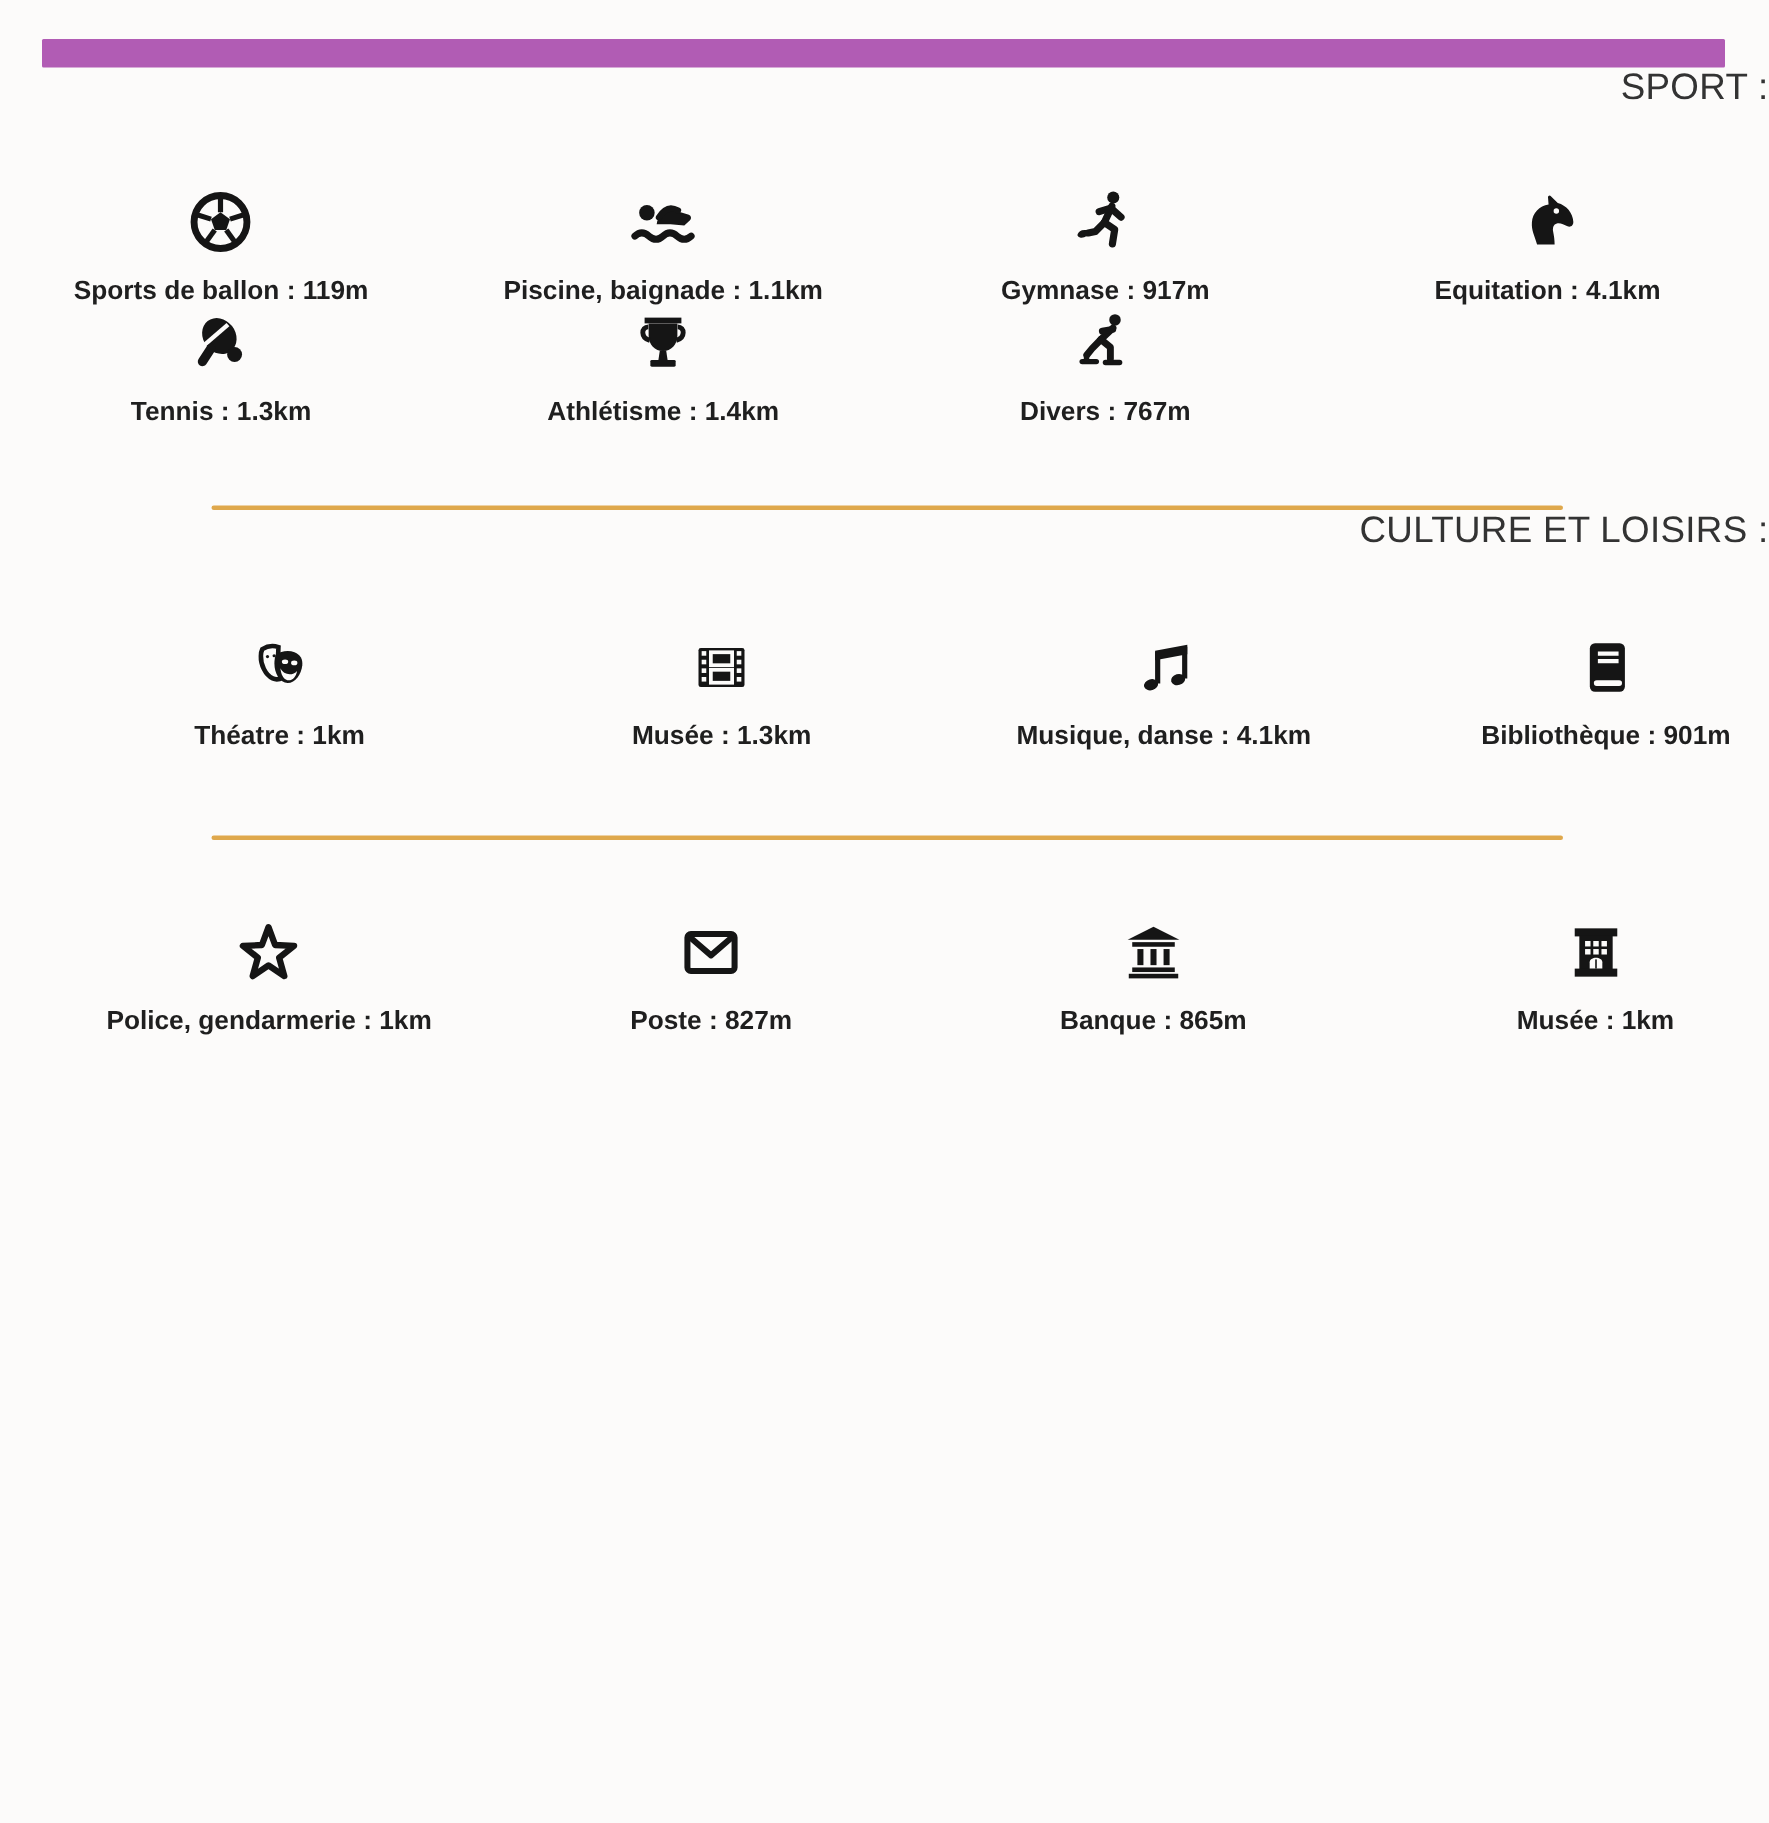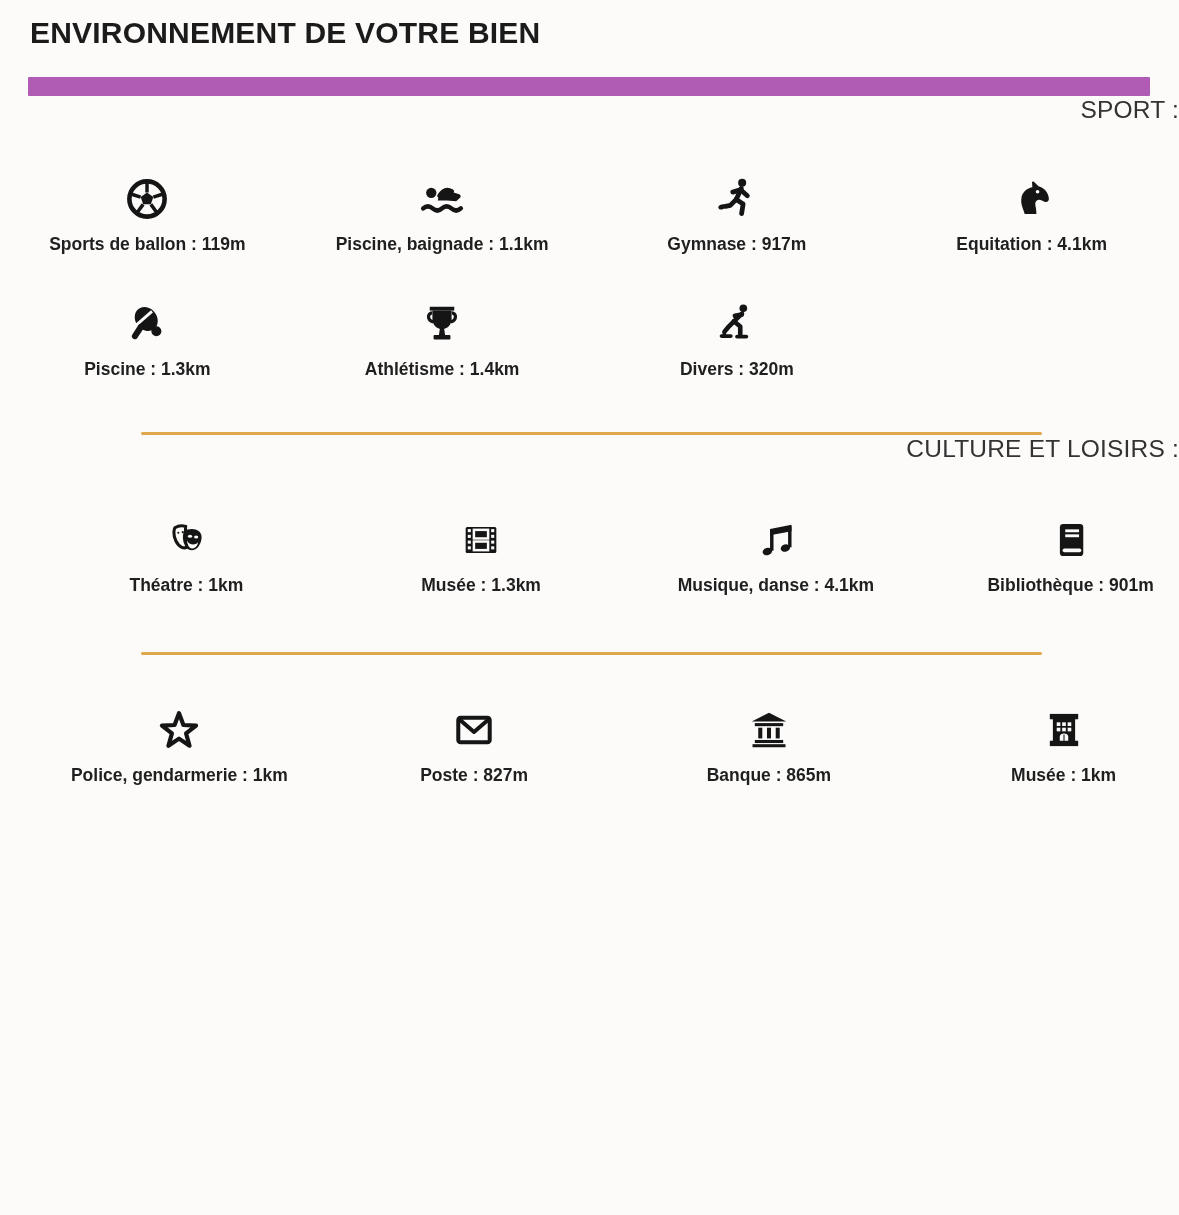--- a/index.html
+++ b/index.html
@@ -26,21 +26,20 @@
     font-size:24.5px;font-weight:400;color:#333;
     letter-spacing:.2px;
     text-align:right;
   }
   .h2-sport{margin-top:32px;}
   .h2-culture{margin-top:66px;}
   .h2-vie{margin-top:74px;}
   .items-grid{
     display:grid;
     grid-template-columns:repeat(4,1fr);
-    row-gap:44px;
     width:100%;
   }
   .grid-sport{margin-top:50px;}
   .grid-culture{margin-top:52px;padding-left:39px;}
   .grid-vie{margin-top:50px;padding-left:32px;}
   .item{
     display:flex;flex-direction:column;align-items:center;
   }
   .icon-box{
     height:50px;display:flex;align-items:center;justify-content:center;
@@ -57,21 +56,20 @@
     border-radius:2px;
   }
   .sep-1{margin-top:52px;}
   .sep-2{margin-top:56px;}
 </style>
 </head>
 <body>
 
 <div class="page">
 
-  <h1 class="title">ENVIRONNEMENT DE VOTRE BIEN</h1>
 
   <div class="accent-bar" style="background-color: rgb(177, 92, 180);"></div>
 
   <h2 class="section-label h2-sport">SPORT :</h2>
 
   <div class="items-grid grid-sport">
 
     <div class="item">
       <span class="icon-box">
         <svg viewBox="0 0 24 24">
@@ -131,21 +129,21 @@
 
     <div class="item">
       <span class="icon-box">
         <svg viewBox="0 0 24 24">
           <ellipse cx="11.6" cy="9.4" rx="5.6" ry="6.6" transform="rotate(-38 11.6 9.4)" fill="#151515"></ellipse>
           <line x1="5.6" y1="13.2" x2="14.6" y2="5.4" stroke="#fcfbfa" stroke-width="1.5"></line>
           <path d="M8.7 13.7 L5.7 18.3" stroke="#151515" stroke-width="3.2" stroke-linecap="round"></path>
           <circle cx="16.9" cy="15.8" r="2.6" fill="#151515"></circle>
         </svg>
       </span>
-      <span class="label">Piscine : 1.3km</span>
+      <span class="label">Tennis : 1.3km</span>
     </div>
 
     <div class="item">
       <span class="icon-box">
         <svg viewBox="0 0 24 24">
           <rect x="5.6" y="3" width="12.8" height="2" fill="#151515"></rect>
           <path d="M7 5 H17 V9.2 C17 12.4 14.8 14.6 12 14.6 C9.2 14.6 7 12.4 7 9.2 Z" fill="#151515"></path>
           <path d="M6.9 6.2 C4.4 6.2 4.1 10 7.4 10.9" fill="none" stroke="#151515" stroke-width="1.7"></path>
           <path d="M17.1 6.2 C19.6 6.2 19.9 10 16.6 10.9" fill="none" stroke="#151515" stroke-width="1.7"></path>
           <path d="M10.9 14.4 H13.1 L13.6 17.7 H10.4 Z" fill="#151515"></path>
@@ -166,21 +164,21 @@
             <path d="M10.4 10.6 L7.3 13.8 L5.5 16"></path>
           </g>
           <g stroke="#151515" stroke-width="1.9" stroke-linecap="round">
             <line x1="3.9" y1="18.3" x2="8.8" y2="18.3"></line>
             <line x1="12" y1="18.6" x2="16.9" y2="18.6"></line>
             <line x1="5.4" y1="16.2" x2="5.4" y2="18.1"></line>
             <line x1="13.7" y1="17.2" x2="13.7" y2="18.4"></line>
           </g>
         </svg>
       </span>
-      <span class="label">Divers : 320m</span>
+      <span class="label">Divers : 767m</span>
     </div>
   </div>
 
   <div class="separator sep-1" style="background-color: rgb(223, 168, 76);"></div>
 
   <h2 class="section-label h2-culture">CULTURE ET LOISIRS :</h2>
 
   <div class="items-grid grid-culture">
 
     <div class="item">

